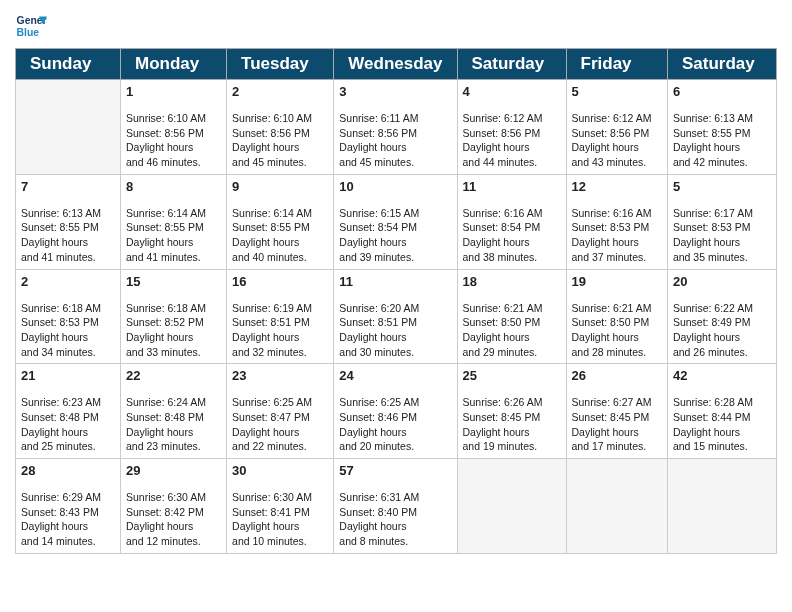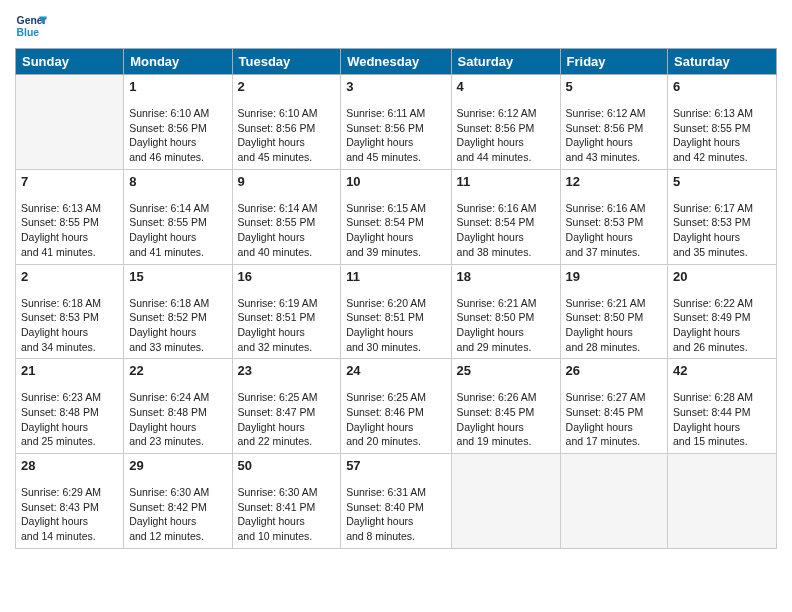--- a/index.html
+++ b/index.html
@@ -41,25 +41,25 @@
       font-size: 16px;
       color: #333;
       text-align: right;
     }
     .calendar {
       width: 100%;
       border-collapse: collapse;
       margin-top: 6px;
     }
     .calendar th {
-      background-color: #0369a1;
+      background-color: #0c4a6e;
       color: #fff;
-      font-size: 13px;
+      font-size: 17px;
       font-weight: bold;
-      padding: 5px 6px;
+      padding: 5px 14px;
       text-align: left;
       border: 1px solid #aaa;
     }
     .calendar td {
       border: 1px solid #ccc;
       vertical-align: top;
       padding: 4px 5px;
       width: 113px;
       min-height: 80px;
       background: #fff;
@@ -379,21 +379,21 @@
           <td>
         <div class="day-num">29</div>
         <div class="day-info">
           Sunrise: 6:30 AM<br>
           Sunset: 8:42 PM<br>
           Daylight hours<br>
           and 12 minutes.
         </div>
       </td>
           <td>
-        <div class="day-num">50</div>
+        <div class="day-num">30</div>
         <div class="day-info">
           Sunrise: 6:30 AM<br>
           Sunset: 8:41 PM<br>
           Daylight hours<br>
           and 10 minutes.
         </div>
       </td>
           <td>
         <div class="day-num">57</div>
         <div class="day-info">

